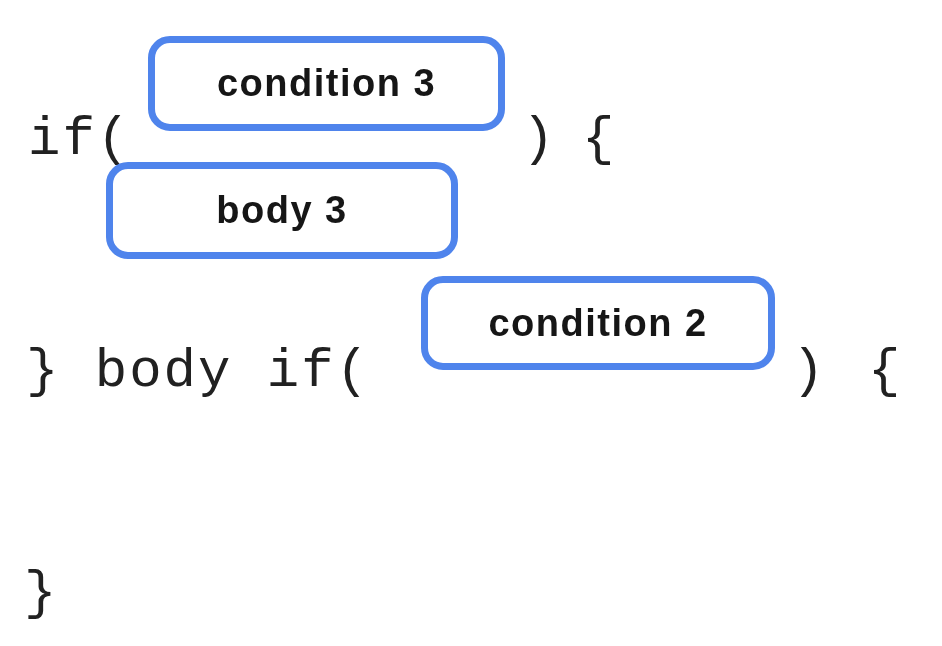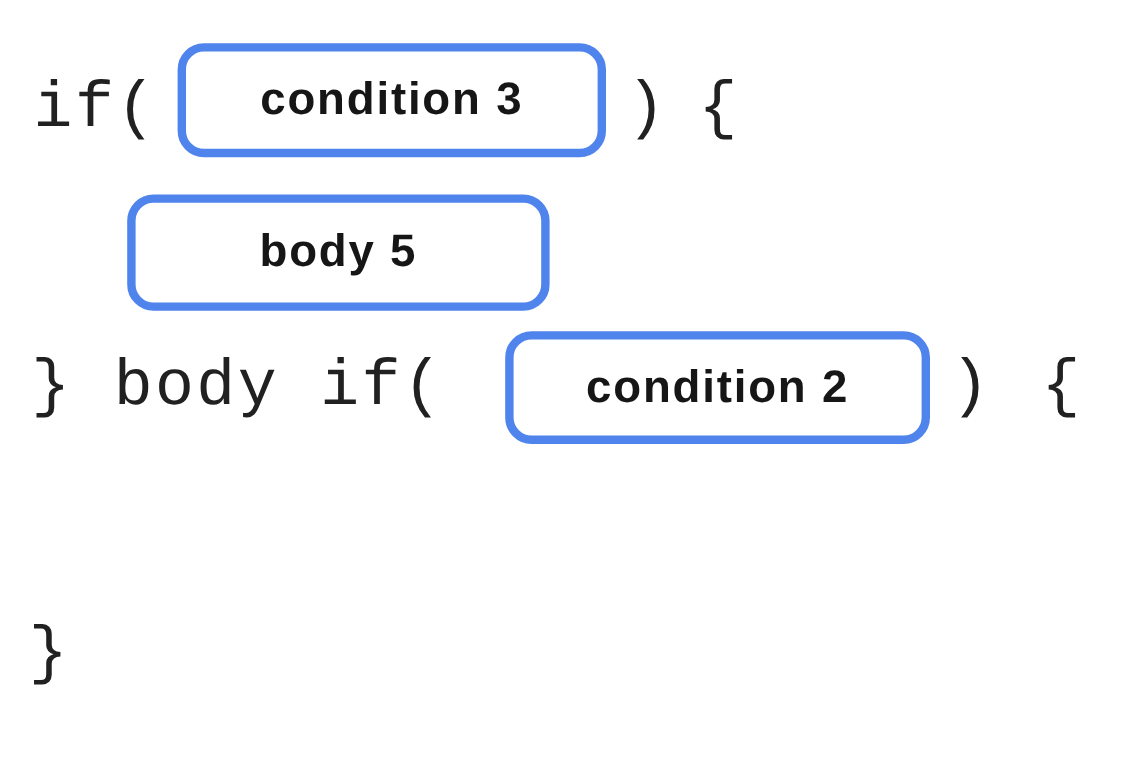--- a/index.html
+++ b/index.html
@@ -16,20 +16,21 @@
   }
   .code {
     position: absolute;
     font-family: "Liberation Mono", "DejaVu Sans Mono", monospace;
     font-size: 54px;
     line-height: 54px;
     font-weight: 400;
     letter-spacing: 2px;
     color: #212121;
     white-space: pre;
+    margin-top: 48px;
   }
   .box {
     position: absolute;
     box-sizing: border-box;
     border: 7px solid var(--accent, #4f84ec);
     border-radius: 22px;
     background: #ffffff;
     display: flex;
     align-items: center;
     justify-content: center;
@@ -51,21 +52,21 @@
   <span class="code" style="left: 28px; top: 65px; color: rgb(33, 33, 33);">if(</span>
 
   <div class="box" style="left:148px; top:36px; width:357px; height:95px;">
     <span class="box-label" style="color: rgb(22, 22, 22);">condition 3</span>
   </div>
 
   <span class="code" style="left: 522px; top: 65px; color: rgb(33, 33, 33);">)</span>
   <span class="code" style="left: 582px; top: 65px; color: rgb(33, 33, 33);">{</span>
 
   <div class="box" style="left:106px; top:162px; width:352px; height:97px;">
-    <span class="box-label" style="color: rgb(22, 22, 22);">body 5</span>
+    <span class="box-label" style="color: rgb(22, 22, 22);">body 3</span>
   </div>
 
   <span class="code" style="left: 26px; top: 297px; color: rgb(33, 33, 33);">} body if(</span>
 
   <div class="box" style="left:421px; top:276px; width:354px; height:94px;">
     <span class="box-label" style="color: rgb(22, 22, 22);">condition 2</span>
   </div>
 
   <span class="code" style="left: 792px; top: 297px; color: rgb(33, 33, 33);">)</span>
   <span class="code" style="left: 868px; top: 297px; color: rgb(33, 33, 33);">{</span>

